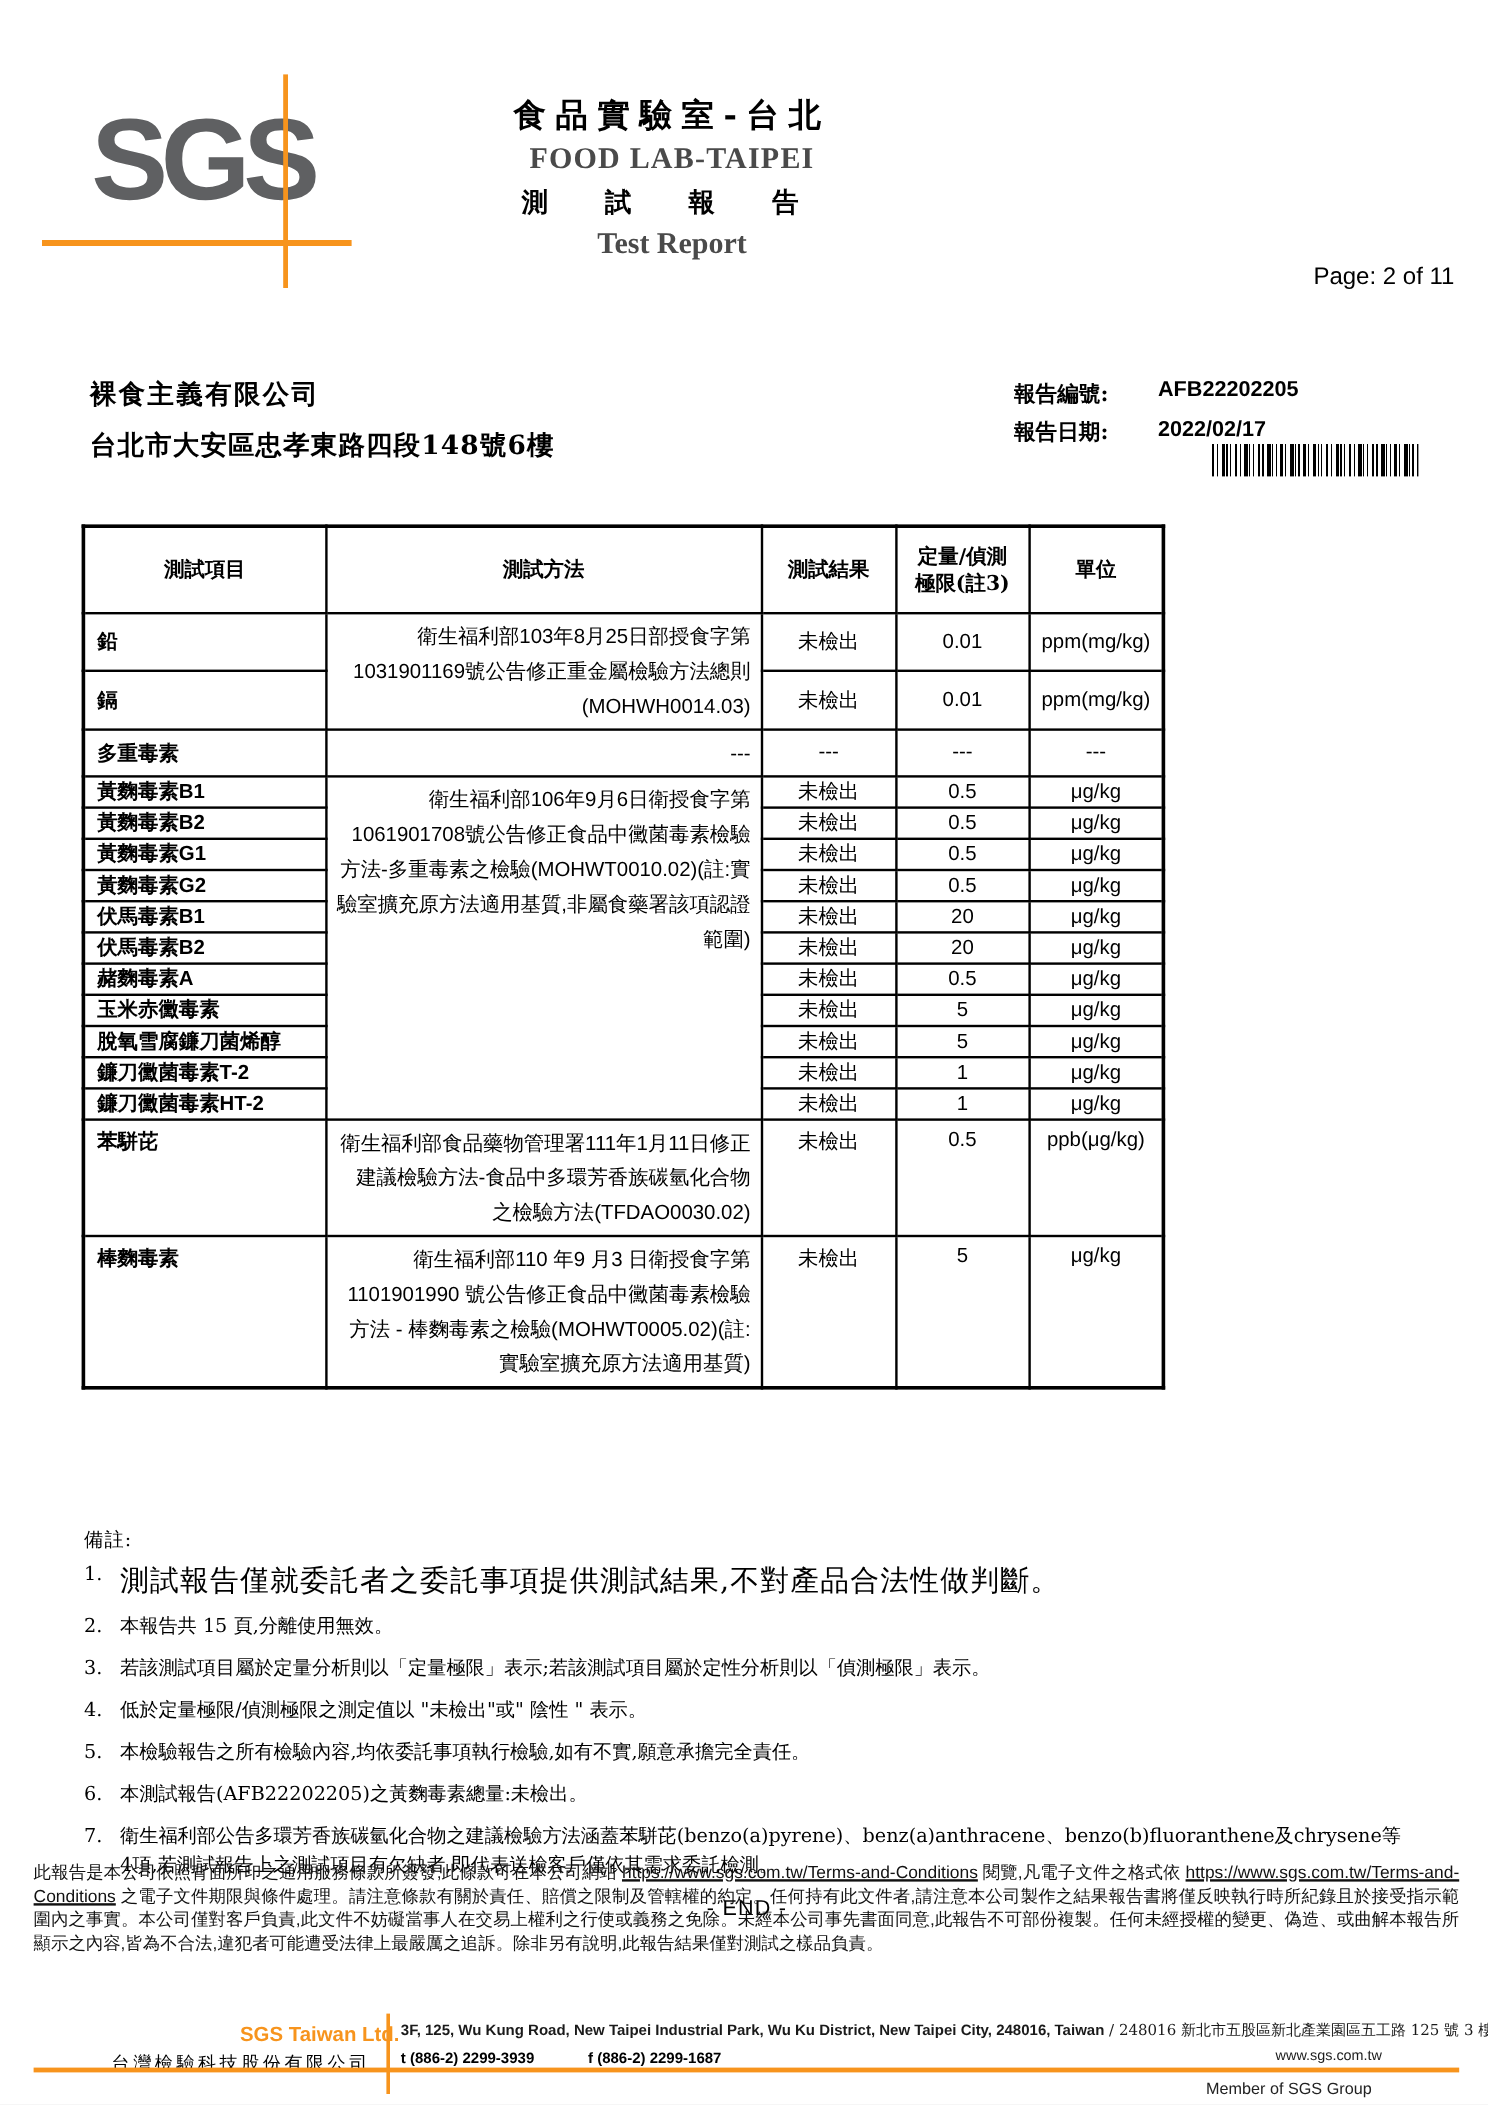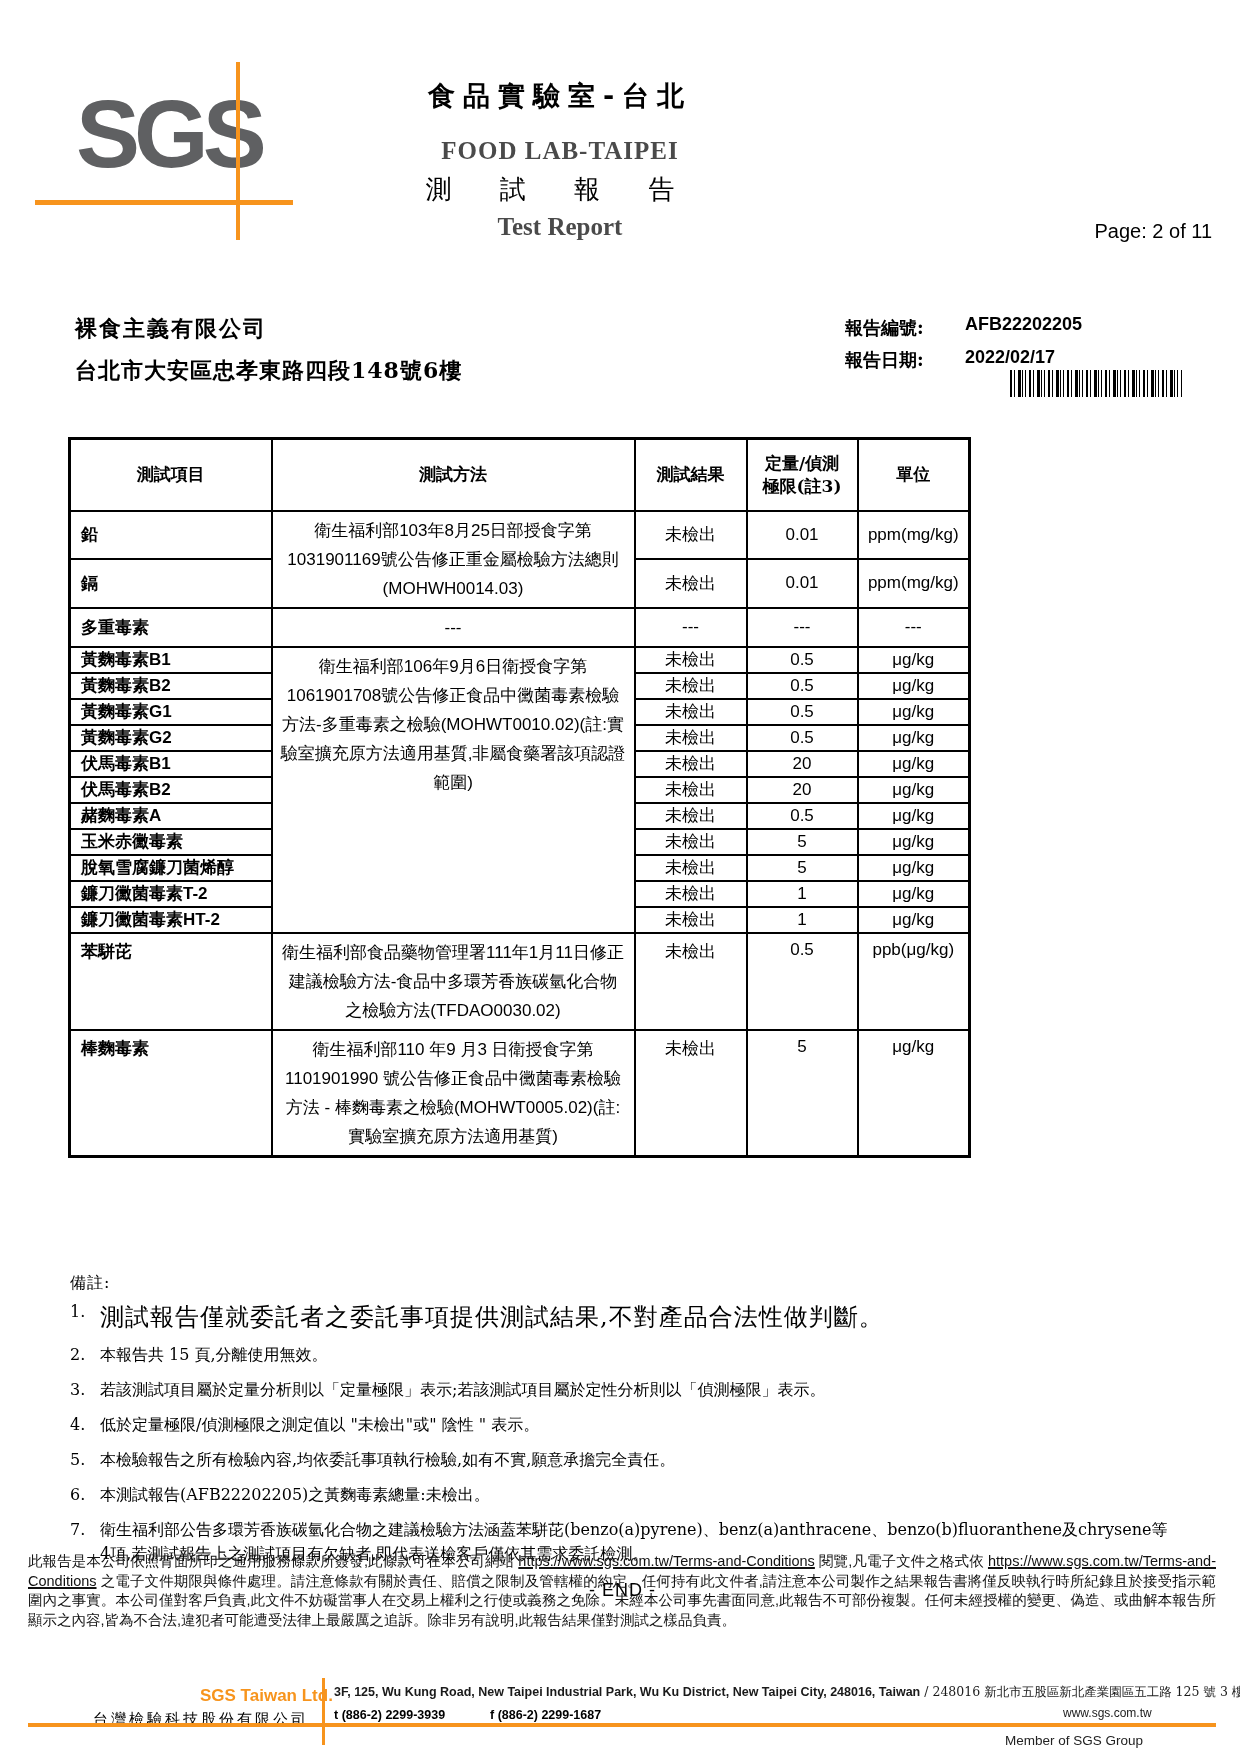--- a/index.html
+++ b/index.html
@@ -14,23 +14,23 @@
   
   .sgs-logo {
     left:76px; top:86px; font-family:"Liberation Sans", sans-serif;
     font-weight:bold; font-size:96px; line-height:96px; color:#5f6062;
     letter-spacing:-6px;
   }
   .logo-hline { left:35px; top:200px; width:258px; height:5px; background:#f7941d; }
   .logo-vline { left:236px; top:62px; width:4px; height:178px; background:#f7941d; }
 
   .title-block { left:320px; top:78px; width:480px; text-align:center; }
-  .title-zh { font-family:"DejaVu Serif", serif; font-weight:bold; font-size:27px; letter-spacing:8px; margin-bottom:23px; }
+  .title-zh { font-family:"DejaVu Serif", serif; font-weight:bold; font-size:27px; letter-spacing:8px; margin-bottom:5px; }
   .title-en { font-family:"Liberation Serif", serif; font-weight:bold; font-size:25px; letter-spacing:1px; color:#4a4a4a; margin-bottom:7px; }
-  .title-report-zh { font-family:"DejaVu Serif", serif; font-weight:normal; font-size:26px; letter-spacing:20px; margin-bottom:6px; }
+  .title-report-zh { font-family:"DejaVu Serif", serif; font-weight:bold; font-size:22px; letter-spacing:20px; margin-bottom:6px; }
   .title-report-en { font-family:"Liberation Serif", serif; font-weight:bold; font-size:25px; color:#4a4a4a; }
   .page-label { right:28px; top:220px; font-size:20px; font-family:"Liberation Sans", sans-serif; }
 
   
   .client-name { left:75px; top:314px; font-size:22px; font-weight:bold; font-family:"DejaVu Serif", serif; letter-spacing:2px; }
   .client-address { left:75px; top:356px; font-size:22px; font-weight:bold; font-family:"DejaVu Serif", serif; letter-spacing:1px; }
   .ri-label { font-size:18px; font-weight:bold; font-family:"DejaVu Serif", serif; }
   .ri-value { font-size:18px; font-weight:bold; font-family:"Liberation Sans", sans-serif;text-align:right; }
   .ri-l1 { left:845px; top:316px; } .ri-v1 { left:965px; top:314px; }
   .ri-l2 { left:845px; top:348px; } .ri-v2 { left:965px; top:347px; }
@@ -45,21 +45,21 @@
     border-collapse:collapse; table-layout:fixed;
     font-size:17px;
   }
   .result-table td, .result-table th { border:2px solid #000; }
   .result-table { border:3px solid #000; }
   .result-table th {
     font-weight:bold; font-family:"DejaVu Serif", serif; font-size:17px;
     text-align:center; vertical-align:middle;
   }
   td.item { padding-left:10px; text-align:left; vertical-align:middle; font-weight:600; font-family:"Liberation Sans", sans-serif; }
-  td.method { padding:4px 8px 4px 8px; text-align:center; vertical-align:top; line-height:29px; font-weight:500; }
+  td.method { padding:4px 8px 4px 8px; text-align:right; vertical-align:top; line-height:29px; font-weight:500; }
   td.c { text-align:center; vertical-align:middle; }
   tr.h60{height:72px;} tr.h43{height:43px;} tr.h27{height:27px;}
   tr.h26{height:26px;} tr.h82{height:82px;} tr.h118{height:118px;}
 
   
   .notes { left:70px; top:1240px; width:1105px; font-family:"DejaVu Serif", serif; }
   .notes-label { font-size:16px; margin-bottom:8px; letter-spacing:1px;margin-top:33px; }
   .note { display:flex; margin-bottom:11px; }
   .note .n { width:30px; flex:0 0 30px; font-size:16px; padding-top:2px; }
   .note .t { font-size:16px; line-height:24px; }

